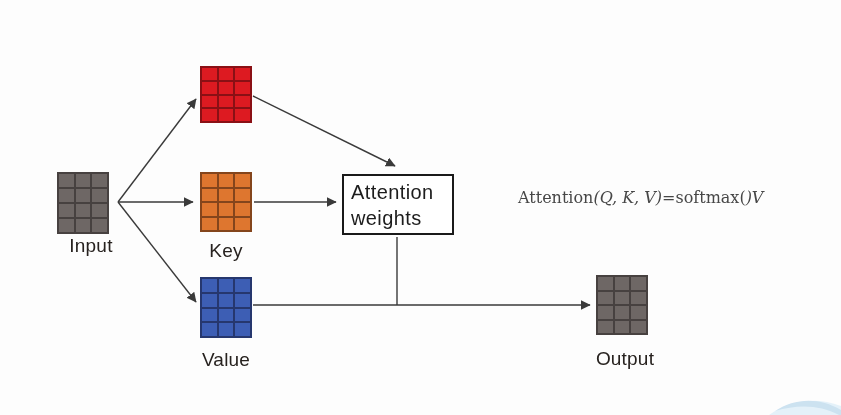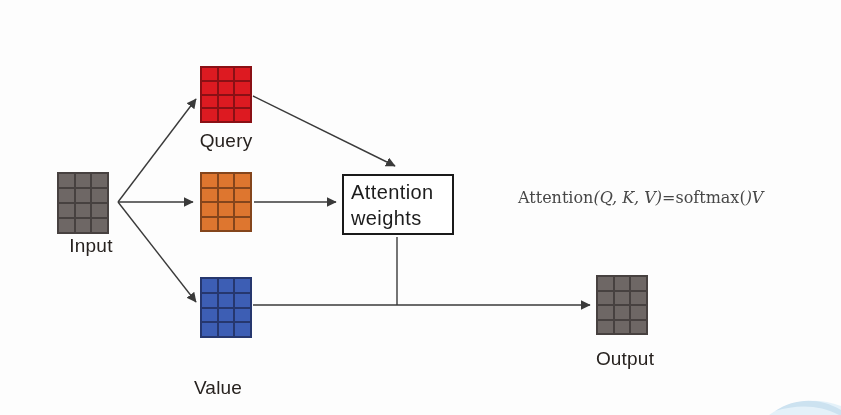--- a/index.html
+++ b/index.html
@@ -133,22 +133,22 @@
       <div style="background: rgb(110, 103, 101);"></div>
       <div style="background: rgb(110, 103, 101);"></div>
       <div style="background: rgb(110, 103, 101);"></div>
       <div style="background: rgb(110, 103, 101);"></div>
       <div style="background: rgb(110, 103, 101);"></div>
       <div style="background: rgb(110, 103, 101);"></div>
       <div style="background: rgb(110, 103, 101);"></div>
     </div>
 
   <div class="lbl" style="left:62px;  top:235px; width:58px;">Input</div>
-  <div class="lbl" style="left:188px; top:130px; width:76px;">Query</div>
-  <div class="lbl" style="left:180px; top:349px; width:76px;margin-top:28px;">Value</div>
+  <div class="lbl" style="left:188px; top:240px; width:76px;">Key</div>
+  <div class="lbl" style="left:188px; top:349px; width:76px;">Value</div>
   <div class="lbl" style="left:590px; top:348px; width:70px;text-align:center;">Output</div>
 
   <div class="attn-box">
     <div>Attention</div>
     <div>weights</div>
   </div>
 
   <div class="formula">
     <span class="fn">Attention</span>
       <span class="var">(Q, K, V)</span>

